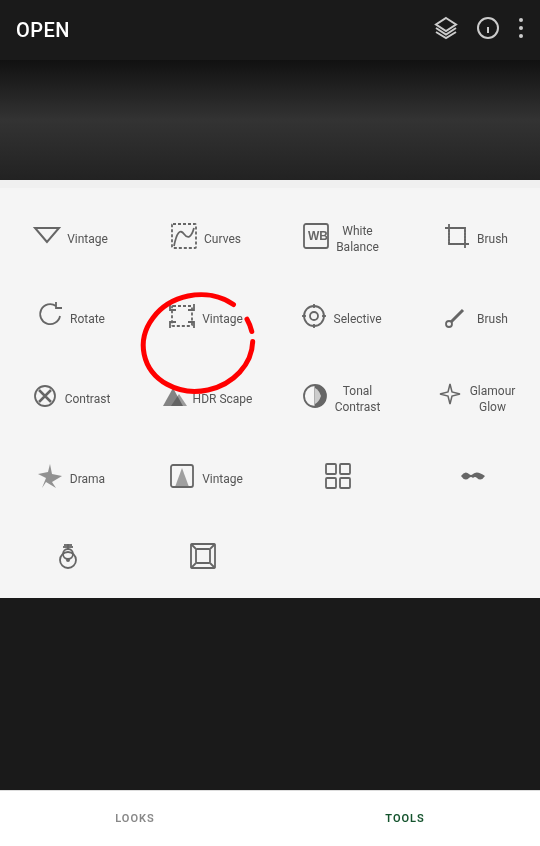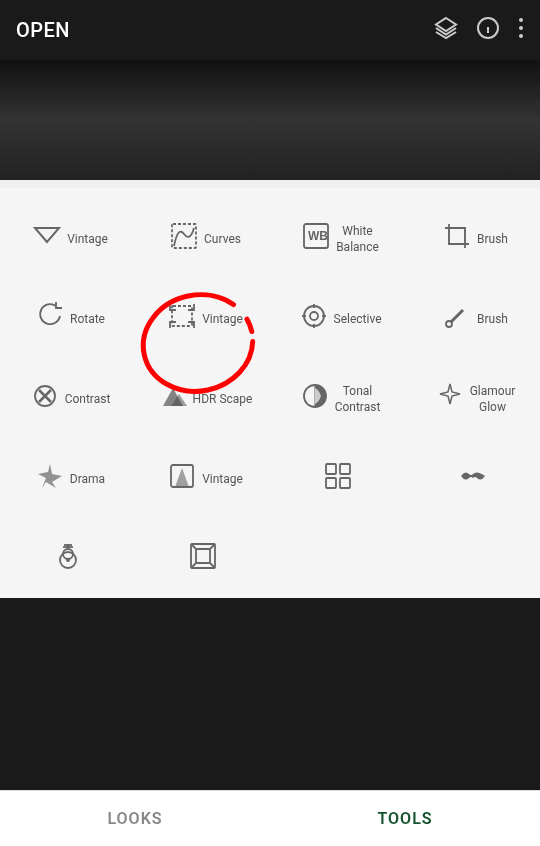--- a/index.html
+++ b/index.html
@@ -113,21 +113,21 @@
     .nav-item {
       flex: 1;
       display: flex;
       align-items: center;
       justify-content: center;
       height: 100%;
       cursor: pointer;
     }
 
     .nav-label {
-      font-size: 16px;
+      font-size: 11px;
       font-weight: 600;
       letter-spacing: 1px;
       color: #888;
     }
 
     .nav-label.active {
       color: #14532d;
     }
 
     

